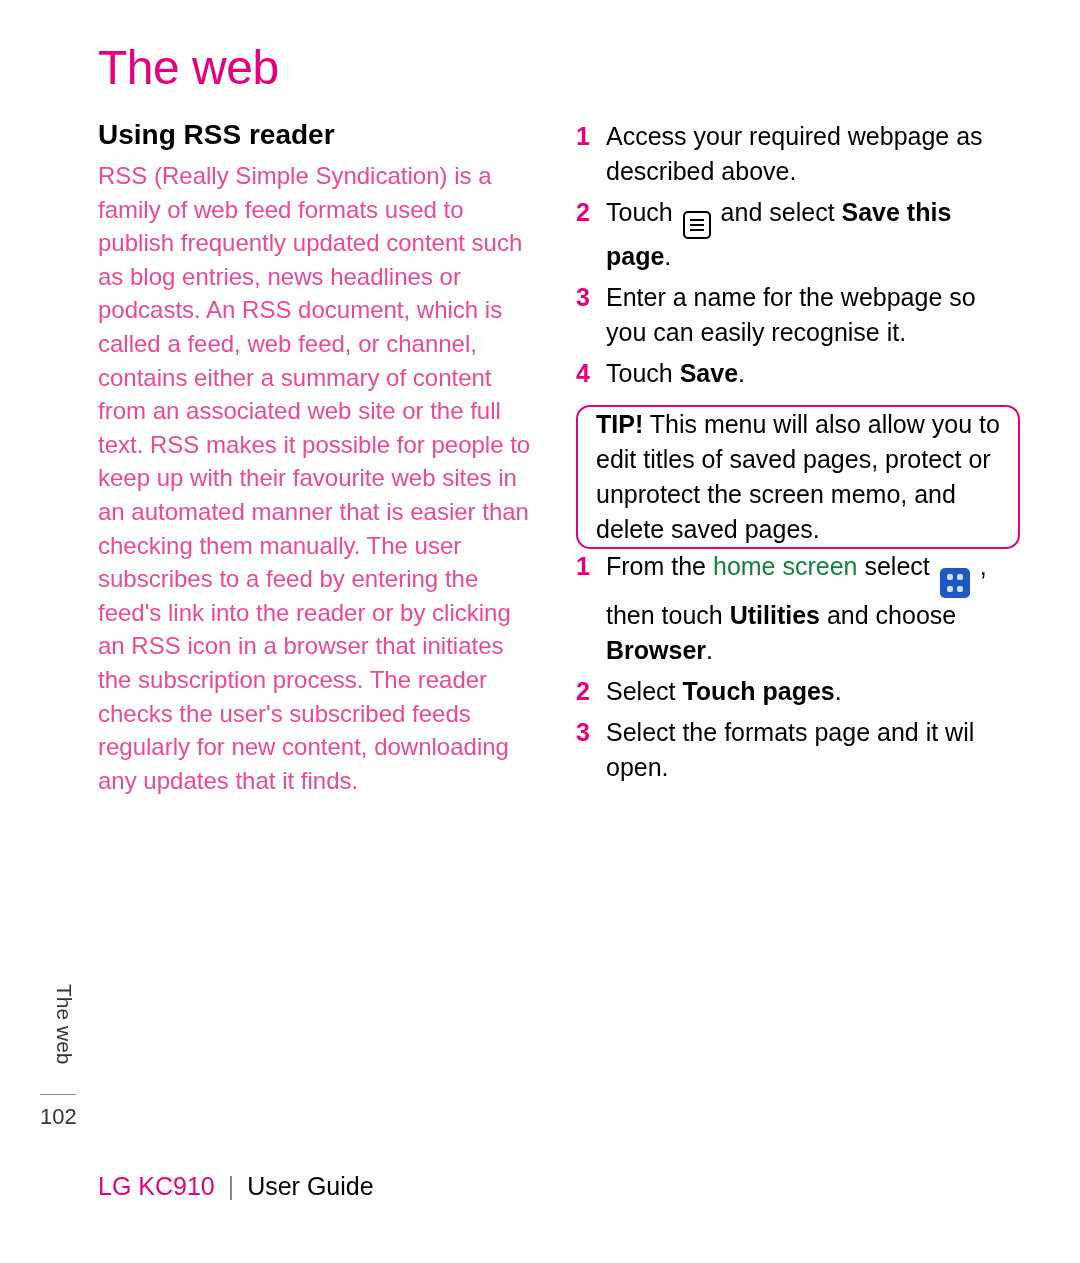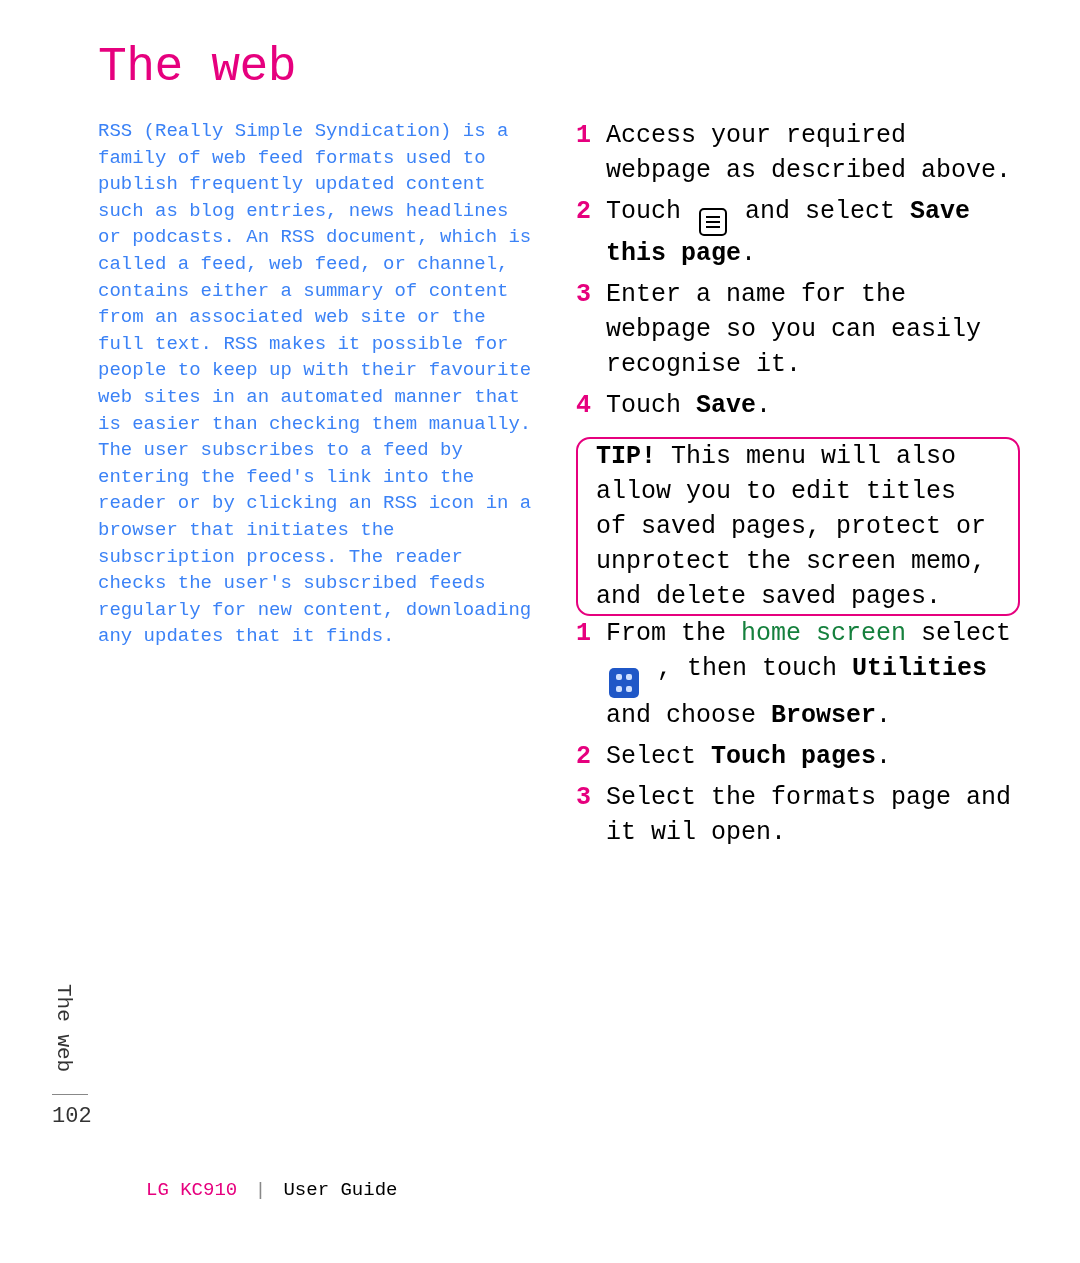--- a/index.html
+++ b/index.html
@@ -1,15 +1,15 @@
 <!DOCTYPE html>
 <html><head>
 <meta charset="utf-8">
 <style>
-  * { margin: 0; padding: 0; box-sizing: border-box; font-family: Liberation Mono, monospace; }
+  * { margin: 0; padding: 0; box-sizing: border-box; }
   body {
     width: 1080px;
     height: 1263px;
     font-family: "Segoe UI", "Helvetica Neue", Arial, sans-serif;
     background: #fff;
     color: #000;
     position: relative;
     overflow: hidden;
   }
   .page {
@@ -32,23 +32,23 @@
     flex: 1;
     min-width: 0;
   }
   h2.section-heading {
     font-size: 28px;
     font-weight: 700;
     margin-bottom: 8px;
     color: #000;
   }
   p.body {
-    font-size: 19px;
+    font-size: 24px;
     line-height: 1.40;
-    color: #3b82f6;
+    color: #ec4899;
   }
   .section-heading.mt { margin-top: 30px; }
   ol.steps {
     list-style: none;
     counter-reset: step;
     font-size: 25px;
     line-height: 1.40;
   }
   ol.steps > li {
     position: relative;
@@ -113,50 +113,50 @@
   .side-label {
     position: absolute;
     left: 52px;
     top: 984px;
     writing-mode: vertical-rl;
     font-size: 21px;
     color: #333;
   }
   .page-number {
     position: absolute;
-    left: 52px;
+    left: 40px;
     top: 1104px;
     font-size: 22px;
     color: #333;
   }
   .page-number::after {
     content: "";
     position: absolute;
     left: 0; top: -10px;
     width: 36px;
     border-top: 1px solid #888;
   }
   .footer {
     position: absolute;
     left: 98px;
     bottom: 62px;
-    font-size: 19px;
-    margin-left: 48px;
+    font-size: 25px;
   }
   .footer .model { color: #e6007e; }
   .footer .sep { color: #888; margin: 0 6px; }
 </style>
 </head>
 <body>
 
 <div class="page">
   <h1 class="title">The web</h1>
 
   <div class="columns">
     <div class="col">
+      <h2 class="section-heading">Using RSS reader</h2>
       <p class="body">RSS (Really Simple Syndication) is a family of web feed formats used to publish frequently updated content such as blog entries, news headlines or podcasts. An RSS document, which is called a feed, web feed, or channel, contains either a summary of content from an associated web site or the full text. RSS makes it possible for people to keep up with their favourite web sites in an automated manner that is easier than checking them manually. The user subscribes to a feed by entering the feed's link into the reader or by clicking an RSS icon in a browser that initiates the subscription process. The reader checks the user's subscribed feeds regularly for new content, downloading any updates that it finds.</p>
     </div>
 
     <div class="col">
       <ol class="steps">
         <li>Access your required webpage as described above.</li>
         <li>
           <span>Touch </span><span class="icon-menu">
               <span></span>
             </span><span> and select </span><span class="bold">Save this page</span><span>.</span>

